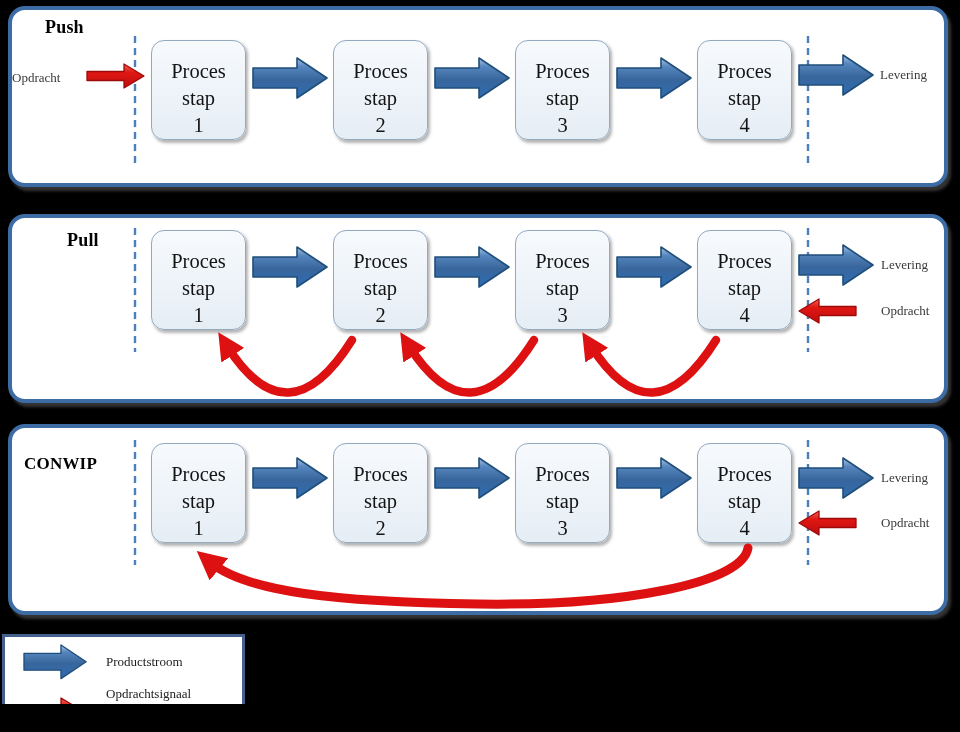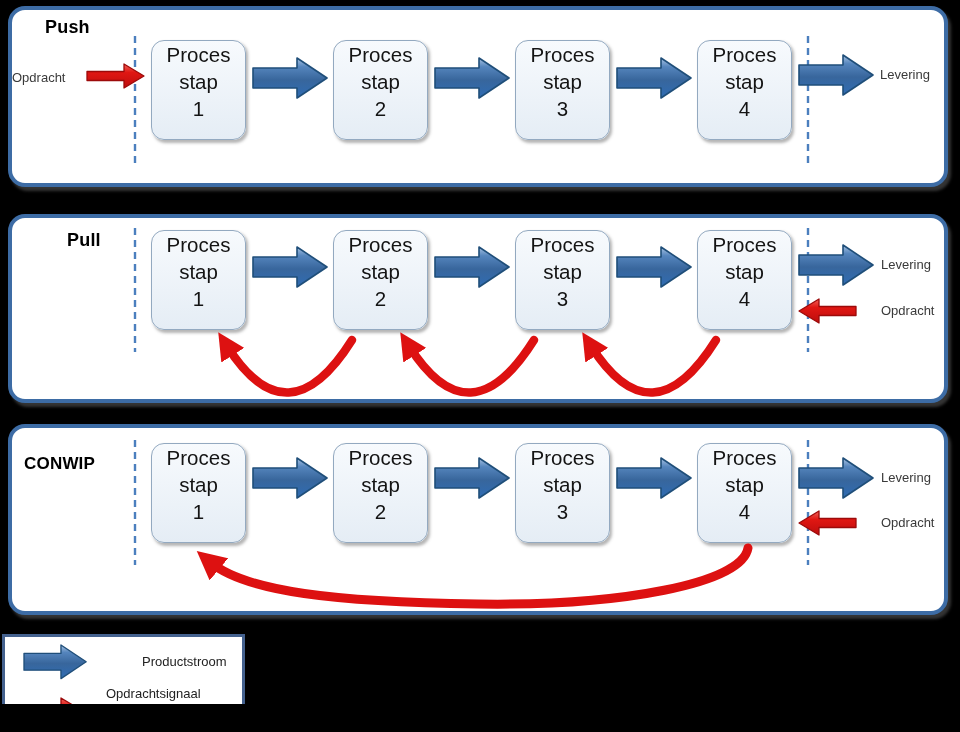--- a/index.html
+++ b/index.html
@@ -1,30 +1,30 @@
 <!DOCTYPE html>
 <html><head>
 <meta charset="utf-8">
 <style>
   html,body { margin:0; padding:0; background:#000; }
   .canvas { position:relative; width:960px; height:704px; background:#000;
-            overflow:hidden; font-family:Liberation Sans, sans-serif; }
+            overflow:hidden; font-family:Liberation Serif, serif; }
   .panel { position:absolute; left:8px; width:940px; background:#fff;
            border:4px solid #3d6ca5; border-radius:17px; box-sizing:border-box;
            box-shadow:3px 4px 3px rgba(115,115,115,.45); }
   #panel-push   { top:6px;   height:181px; }
   #panel-pull   { top:214px; height:189px; }
   #panel-conwip { top:424px; height:191px; }
   .panel-title { position:absolute; margin:0; font-size:18px; font-weight:bold;
                  color:#000; letter-spacing:.2px; }
   .box { position:absolute; width:95px; height:100px; box-sizing:border-box;
          border:1px solid #93a9c0; border-radius:13px;
          background:linear-gradient(180deg,#f7fafd 0%,#e5edf5 100%);
          box-shadow:2px 2.5px 3px rgba(90,90,90,.45);
-         display:flex; align-items:flex-start; justify-content:center; }
+         display:flex; align-items:flex-end; justify-content:center; }
   .box span { white-space:pre-line; text-align:center; font-size:20.5px;
               line-height:27px; color:#141414; }
   .b1 { left:139px; } .b2 { left:321px; } .b3 { left:503px; } .b4 { left:685px; }
   .lbl { position:absolute; font-size:13px; color:#3a3a3a; white-space:nowrap; }
   .overlay { position:absolute; left:0; top:0; width:960px; height:732px;
              pointer-events:none; z-index:10; }
   .legend { position:absolute; left:2px; top:634px; width:243px; height:95px;
             background:#fff; border:3px solid #44618e; box-sizing:border-box; }
   .legend .lbl { color:#222; }
 </style>
@@ -106,21 +106,21 @@
     <div class="box b4" style="top:15px;">
       <span>Proces
 stap
 4</span>
       </div>
     <span class="lbl" style="left:869px; top:42px;">Levering</span>
     <span class="lbl" style="left:869px; top:87px;">Opdracht</span>
   </section>
 
   <div class="legend">
-    <span class="lbl" style="left:101px; top:17px;margin-left:36px;">Productstroom</span>
+    <span class="lbl" style="left:101px; top:17px;">Productstroom</span>
     <span class="lbl" style="left:101px; top:49px;">Opdrachtsignaal</span>
   </div>
 
   <svg class="overlay" viewBox="0 0 960 732">
     <defs>
       <linearGradient id="gradBlue" x1="0" y1="0" x2="0" y2="1">
         <stop offset="0" stop-color="#a9c3e2"></stop>
         <stop offset="0.22" stop-color="#5585bd"></stop>
         <stop offset="0.55" stop-color="#38669c"></stop>
         <stop offset="1" stop-color="#2f6cb4"></stop>

